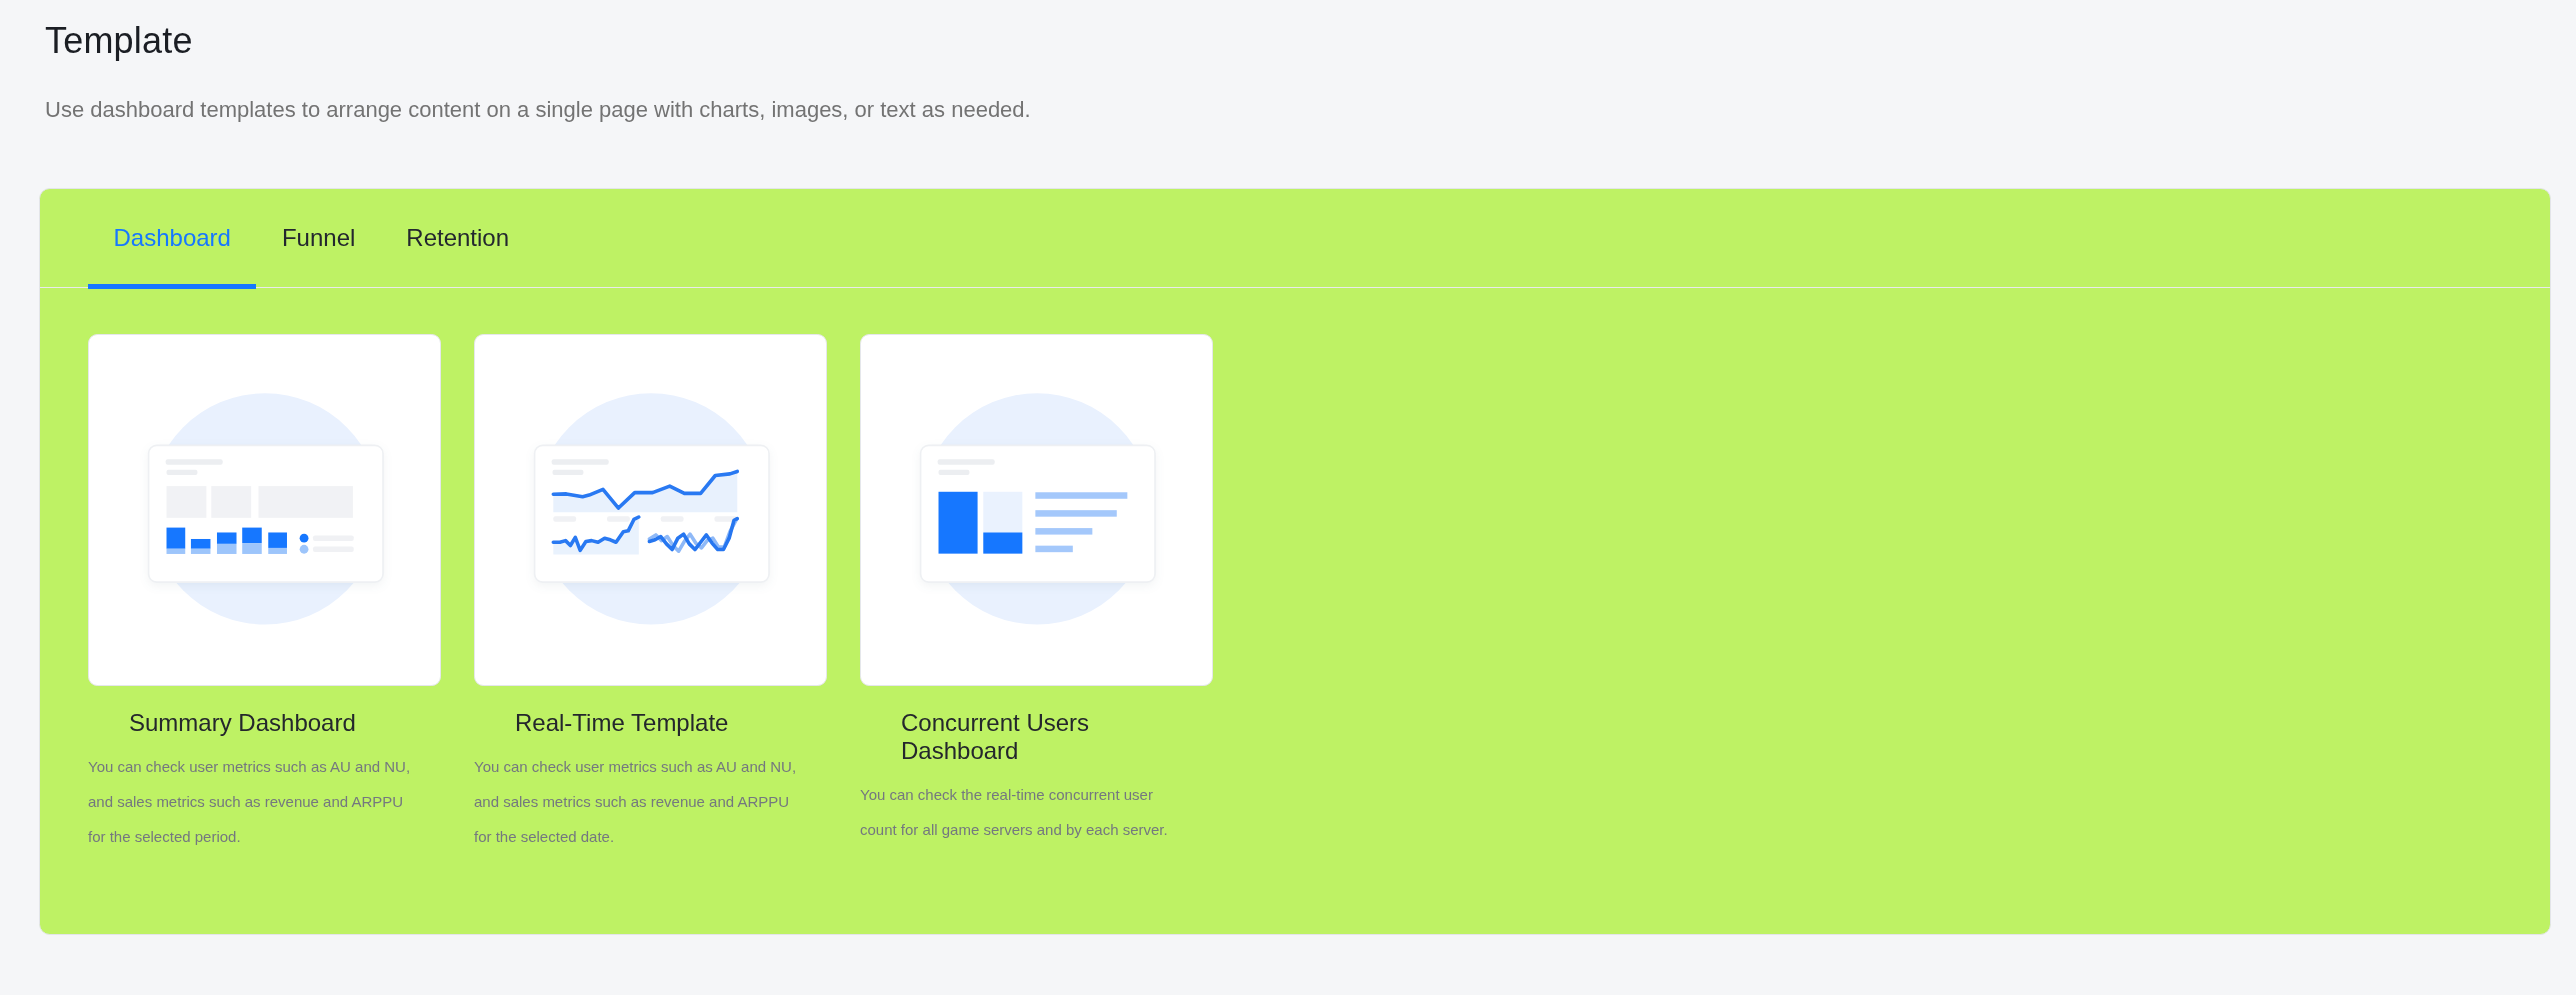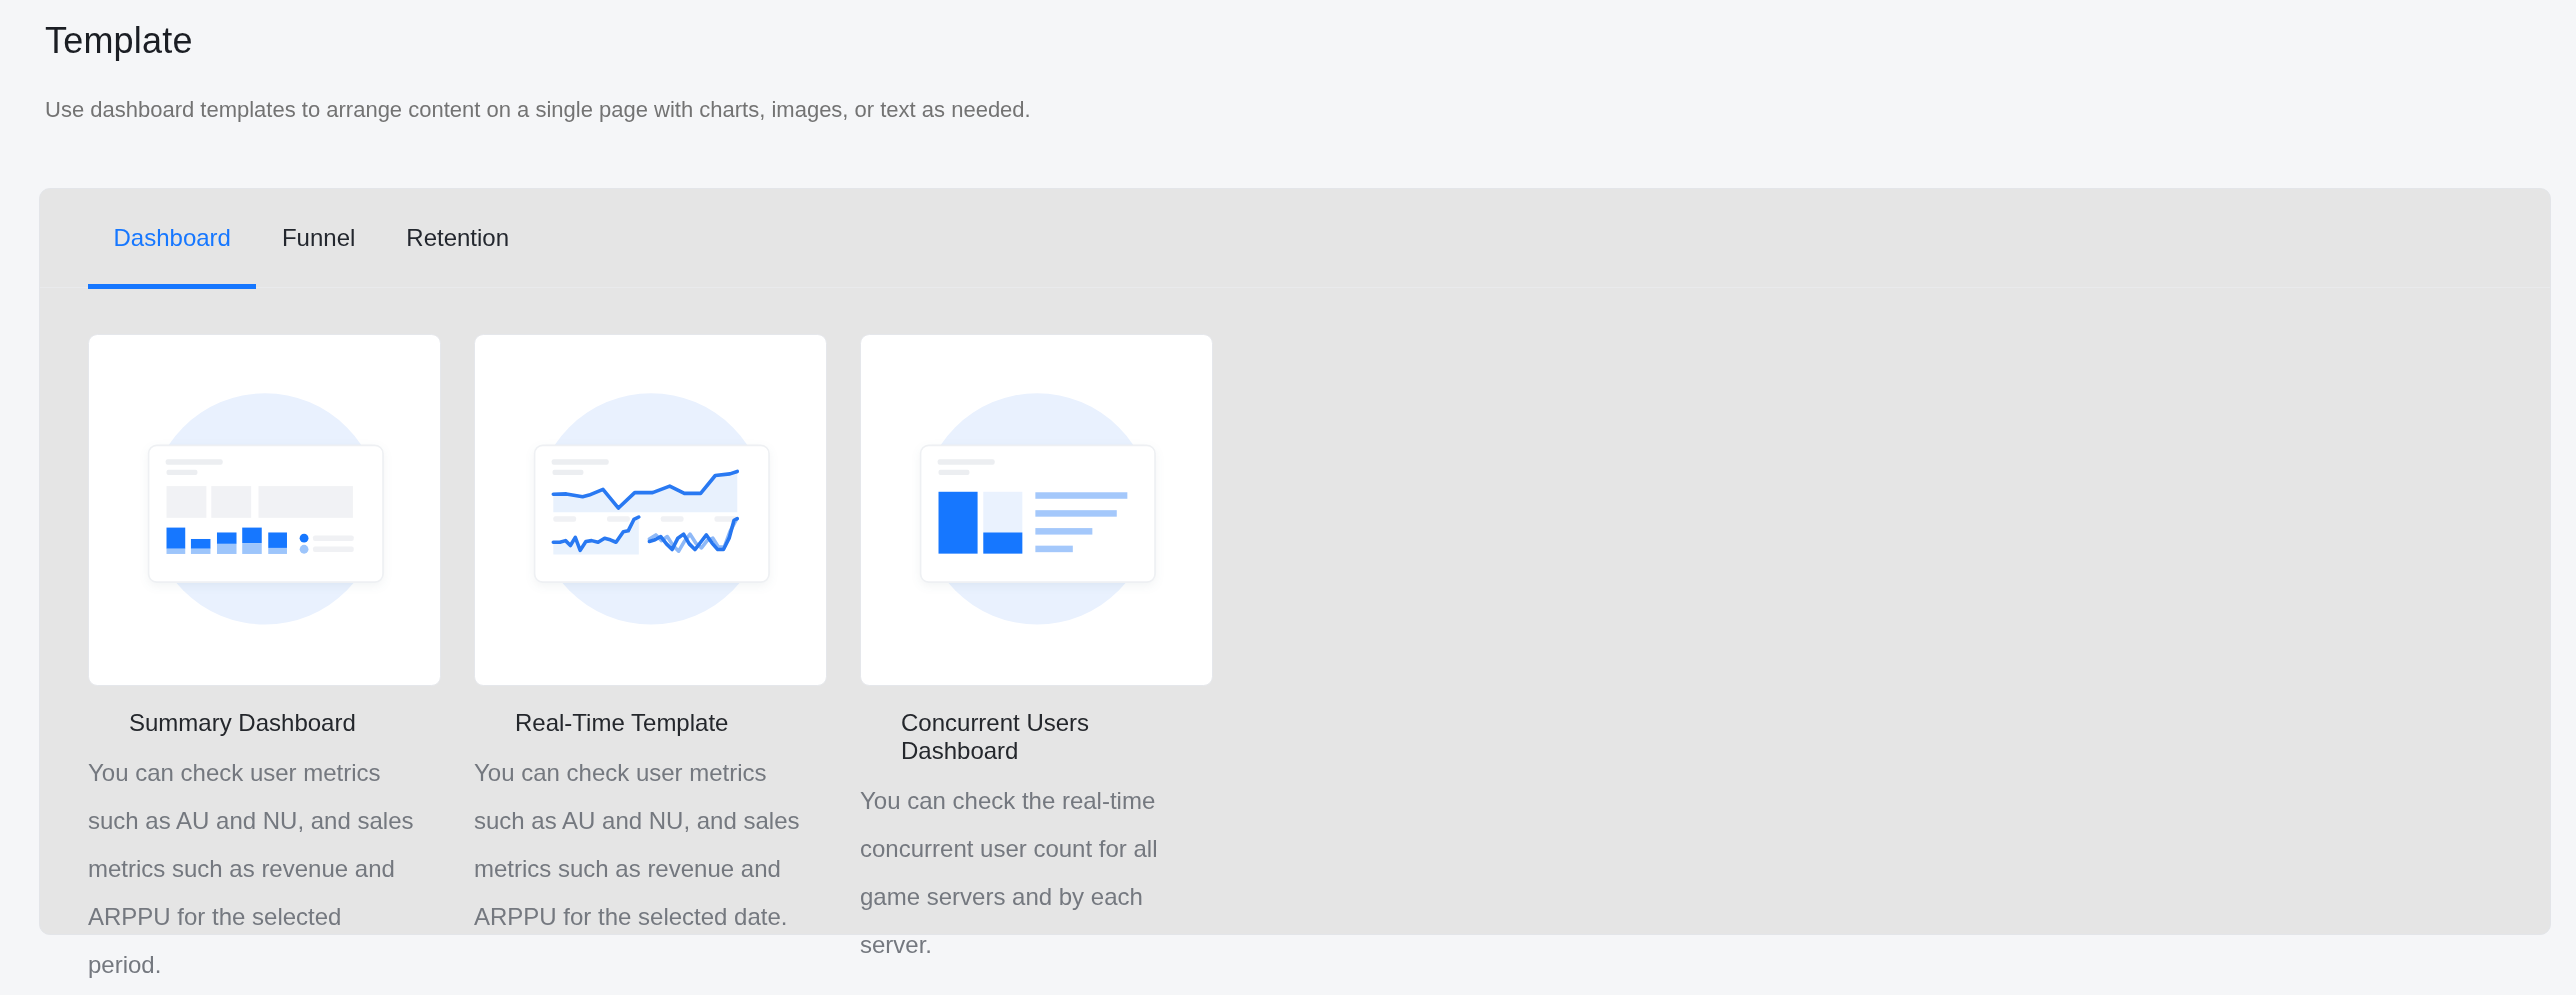--- a/index.html
+++ b/index.html
@@ -13,21 +13,21 @@
   .page-header { position:absolute; left:45px; top:20px; }
   .page-title {
     font-size:36px; font-weight:500; color:#1b1e24; line-height:1.15;
     letter-spacing:0.2px;
   }
   .page-subtitle {
     margin-top:36px; font-size:22px; font-weight:400; color:#737373;
   }
   .panel {
     position:absolute; left:39px; top:188px; right:25px; height:747px;
-    background:#e5e5e5; border:1.5px solid #e3e5e9; border-radius:10.8px;
+    background:#bef264; border:1.5px solid #e3e5e9; border-radius:10.8px;
   }
   .tabbar {
     height:99px; border-bottom:1.5px solid #e9eaec;
     display:flex; align-items:stretch; padding-left:48px;
   }
   .tab {
     padding:0 25.5px; display:flex; align-items:center;
     font-size:24px; font-weight:500; color:#23272e;
     position:relative; cursor:pointer; white-space:nowrap;
   }
@@ -45,21 +45,21 @@
     border:1.5px solid #e5e7eb; border-radius:9.3px;
     display:flex; align-items:center; justify-content:center;
     cursor:pointer;
   }
   .thumb svg { display:block; }
   .mini-card { filter: drop-shadow(0px 2px 3px rgba(40,60,90,0.06)); }
   .card-title {
     margin-top:23px; font-size:24px; font-weight:500; color:#24272c;margin-left:41px;
   }
   .card-desc {
-    margin-top:12.3px; font-size:24px; line-height:48px;
+    margin-top:12.3px; font-size:15px; line-height:35px;
     color:#74787f; max-width:332px;
   }
 </style>
 </head>
 <body>
 
 <header class="page-header">
   <div class="page-title">Template</div>
   <div class="page-subtitle">Use dashboard templates to arrange content on a single page with charts, images, or text as needed.</div>
 </header>

